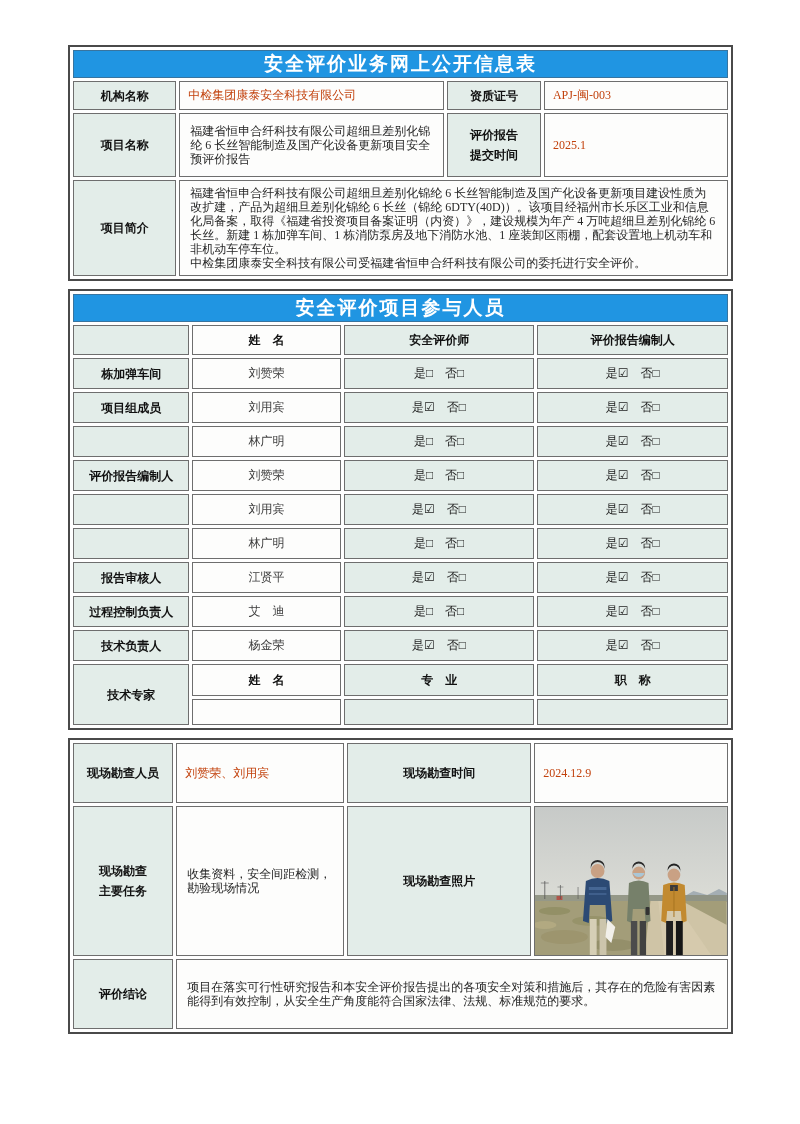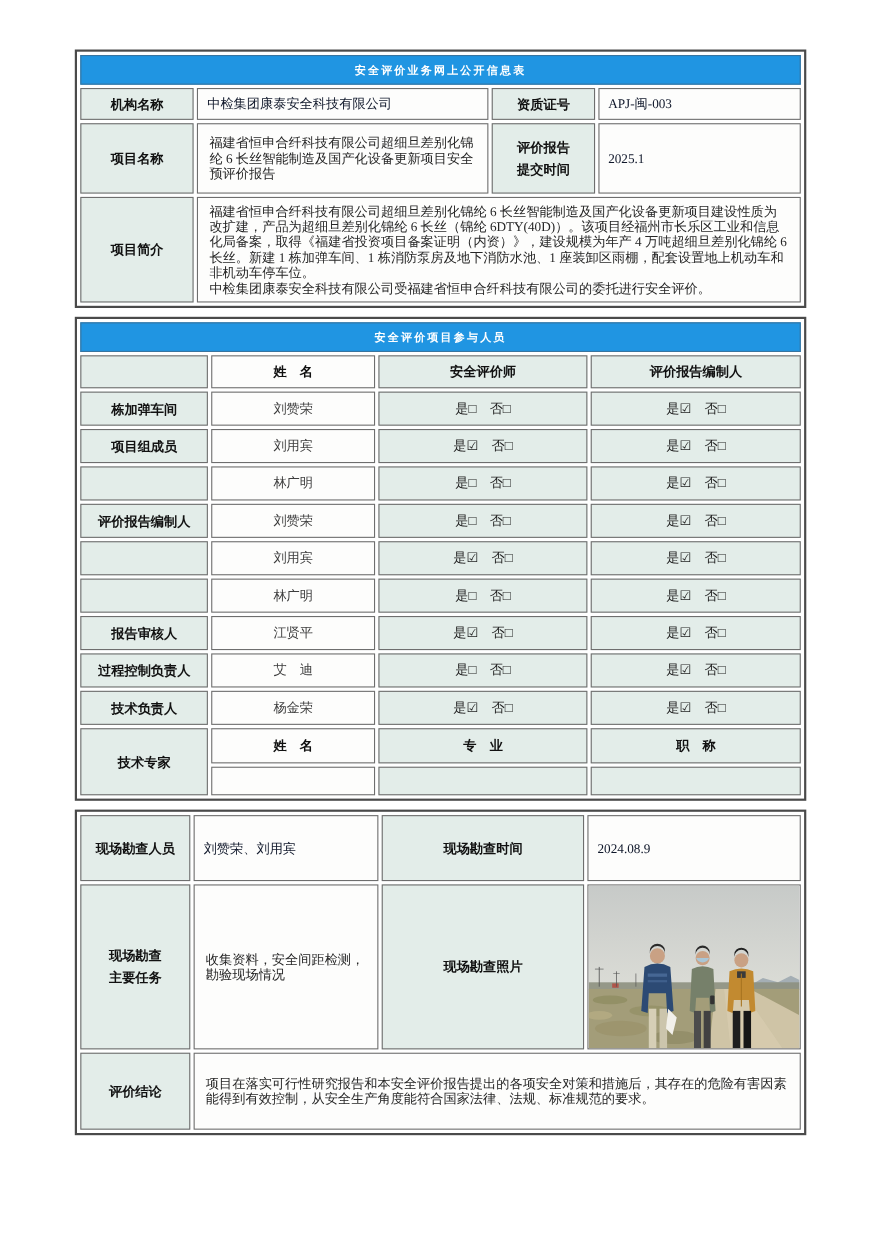--- a/index.html
+++ b/index.html
@@ -24,36 +24,36 @@
     border:1px solid #6e6e6e;
     font-size:12px;
     vertical-align:middle;
     overflow:hidden;
   }
   td.banner {
     background:#2095e2;
     border-color:#38749f;
     color:#ffffff;
     font-weight:bold;
-    font-size:10px;
+    font-size:19px;
     text-align:center;
     height:27px;
     letter-spacing:2px;
   }
   td.lbl {
     background:#e3ede9;
     font-weight:bold;
     text-align:center;
     color:#111;
     padding:2px 4px;
     line-height:20px;
   }
   td.white { background:#fdfdfc; }
   td.tint  { background:#e3ede9; }
-  td.vleft { text-align:left; padding:3px 8px; line-height:21px; color:#0f172a; }
+  td.vleft { text-align:left; padding:3px 8px; line-height:21px; color:#c2410c; }
   td.vcenter { text-align:center; color:#3d3d3d;margin-left:16px; }
   td.chk { text-align:center; color:#222; }
   td.colhead { font-weight:bold; text-align:center; color:#111; }
   td.para { padding:5px 10px; line-height:14px; text-align:left; color:#262626; }
   td.photo-cell { padding:0; background:#fdfdfc; }
   .photo-svg { display:block; width:100%; height:148px; }
 </style>
 </head>
 <body>
 
@@ -191,21 +191,21 @@
             <col style="width:15.5%">
             <col style="width:26%">
             <col style="width:28.5%">
             <col style="width:30%">
           </colgroup>
         <tbody>
         <tr style="height:60px">
           <td class="lbl">现场勘查人员</td>
           <td class="white vleft">刘赞荣、刘用宾</td>
           <td class="tint colhead">现场勘查时间</td>
-          <td class="white vleft">2024.08.9</td>
+          <td class="white vleft">2024.12.9</td>
         </tr>
         <tr style="height:148px">
           <td class="lbl">
             <span>现场勘查</span><br>
             <span>主要任务</span>
           </td>
           <td class="white para">收集资料，安全间距检测，勘验现场情况</td>
           <td class="tint colhead">现场勘查照片</td>
           <td class="photo-cell">
 

